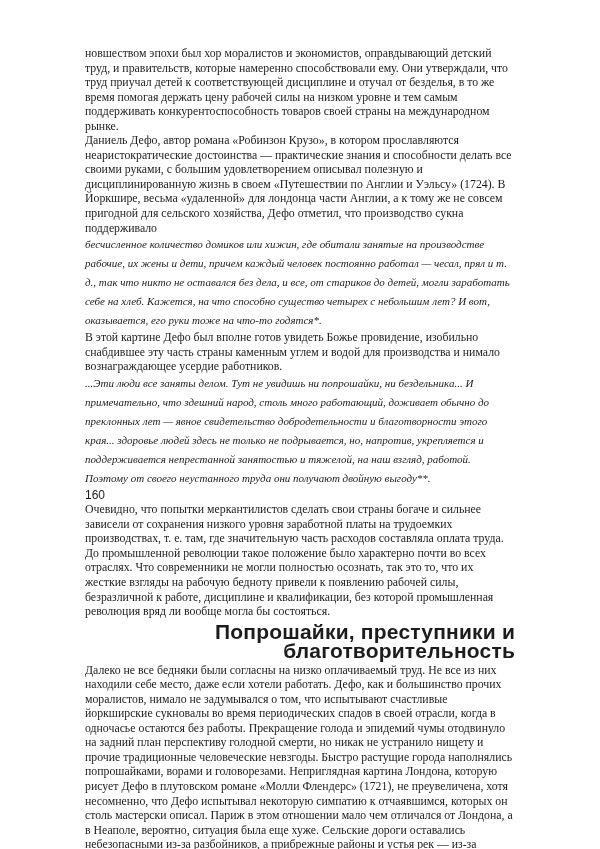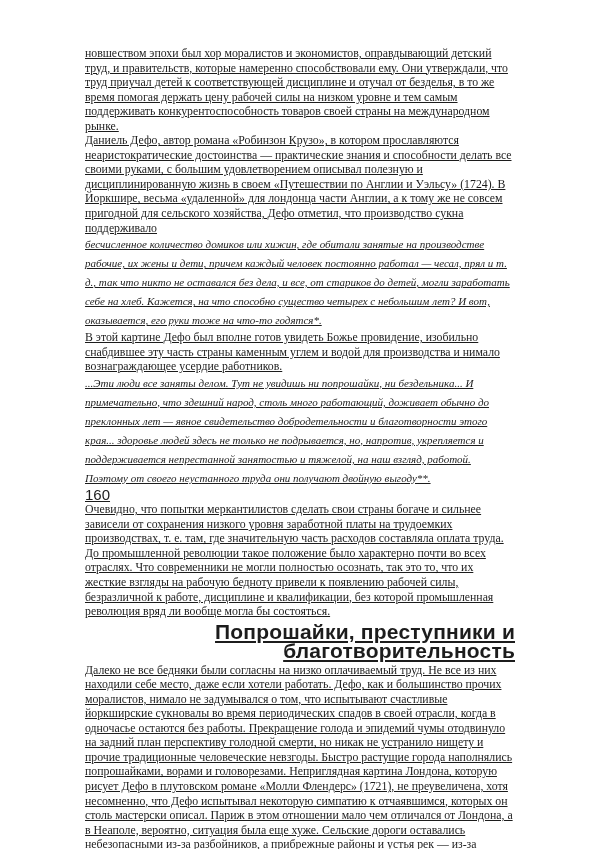--- a/index.html
+++ b/index.html
@@ -10,21 +10,20 @@
     color: #1c1c1c;
     font-family: "Liberation Serif", serif;
     overflow: hidden;
   }
   .page {
     box-sizing: border-box;
     width: 600px;
     height: 809px;
     padding: 46px 85px 40px 85px;
     background: #ffffff;
-    text-decoration: underline;
   }
   .body-text {
     font-size: 11.8px;
     line-height: 14.55px;
     text-align: left;
     margin: 0;
   }
   .quote {
     font-size: 11px;
     line-height: 19px;
@@ -33,21 +32,21 @@
   }
   .footnote {
     font-size: 9px;
     line-height: 13px;
     margin: 0;
     white-space: nowrap;
   }
   .footnote .fn-italic { font-style: italic; }
   .page-number {
     font-family: "Liberation Sans", sans-serif;
-    font-size: 15px;
+    font-size: 12px;
     line-height: 14.5px;
     margin: 0;
   }
   .section-heading {
     font-family: "Liberation Sans", sans-serif;
     font-weight: bold;
     font-size: 21px;
     line-height: 19px;
     margin: 3px 0 3px 12px;
     letter-spacing: 0.2px;

